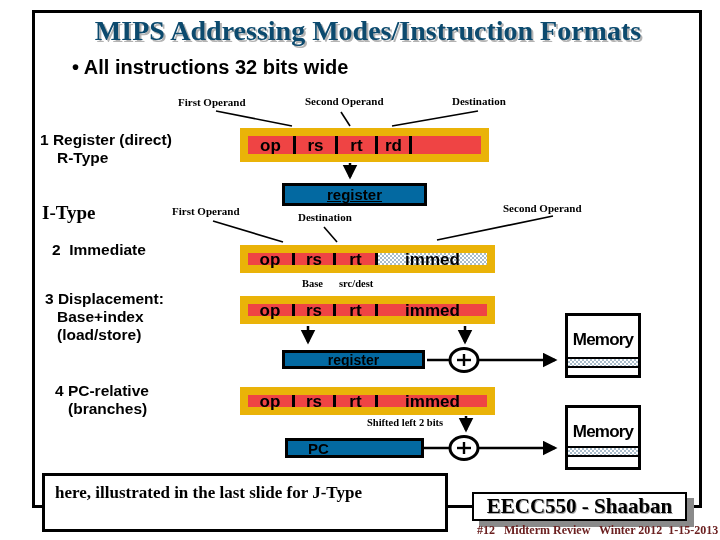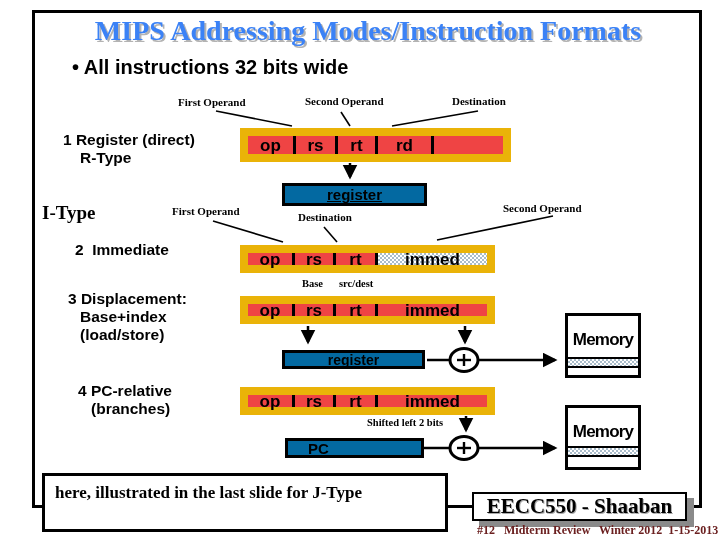--- a/index.html
+++ b/index.html
@@ -7,27 +7,27 @@
     width:720px; height:540px; position:relative; background:#ffffff;
     font-family:"Liberation Sans", sans-serif; overflow:hidden;
   }
   .abs { position:absolute; }
   #frame {
     position:absolute; left:32px; top:10px; width:670px; height:498px;
     border:3px solid #000; box-sizing:border-box; z-index:0;
   }
   .title {
     left:36px; top:15px; width:664px; text-align:center; white-space:nowrap;
-    font:bold 28px "Liberation Serif", serif; color:#3b82f6;
+    font:bold 28px "Liberation Serif", serif; color:#0c4a6e;
     text-shadow:2px 2px 0 #b3b3b3; z-index:1;
   }
   .bullet { left:72px; top:56px; font:bold 20px "Liberation Sans", sans-serif; z-index:1; }
   .sl { font:bold 11px "Liberation Serif", serif; white-space:nowrap; z-index:1; }
   .sl2 { font:bold 10.5px "Liberation Serif", serif; white-space:nowrap; z-index:1; }
-  .rl { font:bold 15.5px "Liberation Sans", sans-serif; white-space:pre; z-index:1;margin-left:23px; }
+  .rl { font:bold 15.5px "Liberation Sans", sans-serif; white-space:pre; z-index:1; }
   .itype-label { font:bold 19px "Liberation Serif", serif; z-index:1; }
   .boxrow {
     position:absolute; display:flex; background:#ef4444;
     border:8px solid #eab308; box-sizing:border-box; z-index:2;
   }
   .cell {
     box-sizing:border-box; border-right:3px solid #000; display:flex;
     align-items:center; justify-content:center;
     font:bold 17px "Liberation Sans", sans-serif; line-height:1;
   }
@@ -88,21 +88,21 @@
 <div class="abs sl" style="left:305px; top:95px;">Second Operand</div>
 <div class="abs sl" style="left:452px; top:95px;">Destination</div>
 
 <div class="abs rl" style="left:40px; top:131px;">1 Register (direct)</div>
 <div class="abs rl" style="left:57px; top:149px;">R-Type</div>
 
 <div class="boxrow" style="left:240px; top:128px; height:34px;">
   <div class="cell" style="width:48px;">op</div>
   <div class="cell" style="width:42px;">rs</div>
   <div class="cell" style="width:40px;">rt</div>
-  <div class="cell" style="width:56px;">rd</div>
+  <div class="cell" style="width:34px;">rd</div>
   <div class="cell last" style="width:69px;"></div>
 </div>
 
 <div class="namedbox checker" style="left:282px; top:183px; width:145px; height:23px;">register</div>
 
 <div class="abs itype-label" style="left:42px; top:202px;">I-Type</div>
 <div class="abs sl" style="left:172px; top:205px;">First Operand</div>
 <div class="abs sl" style="left:298px; top:211px;">Destination</div>
 <div class="abs sl" style="left:503px; top:202px;">Second Operand</div>
 

